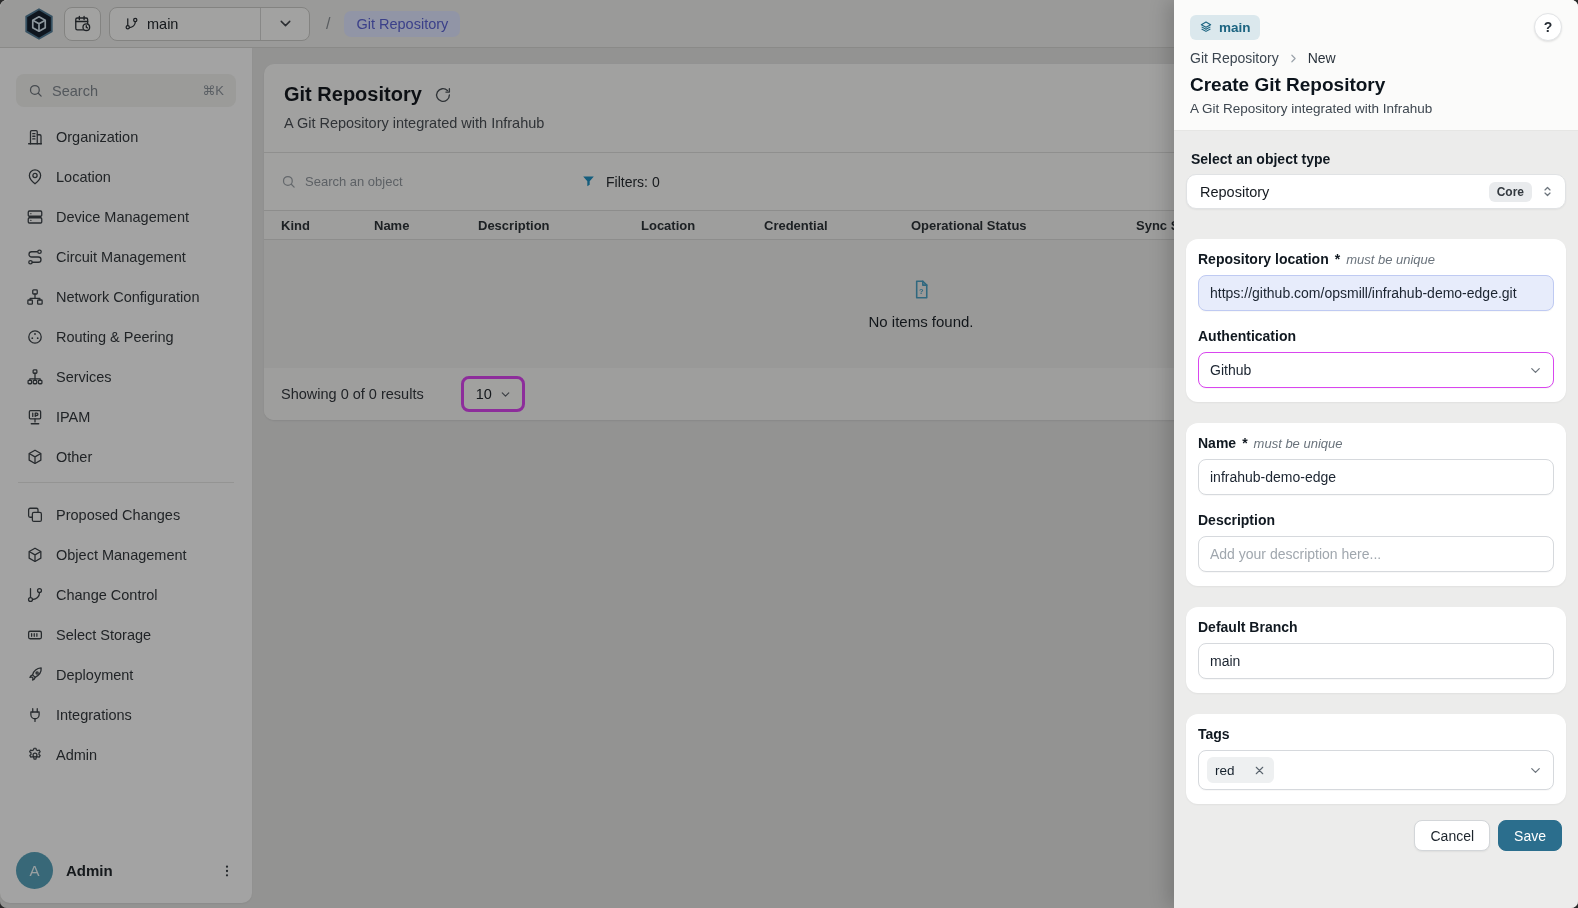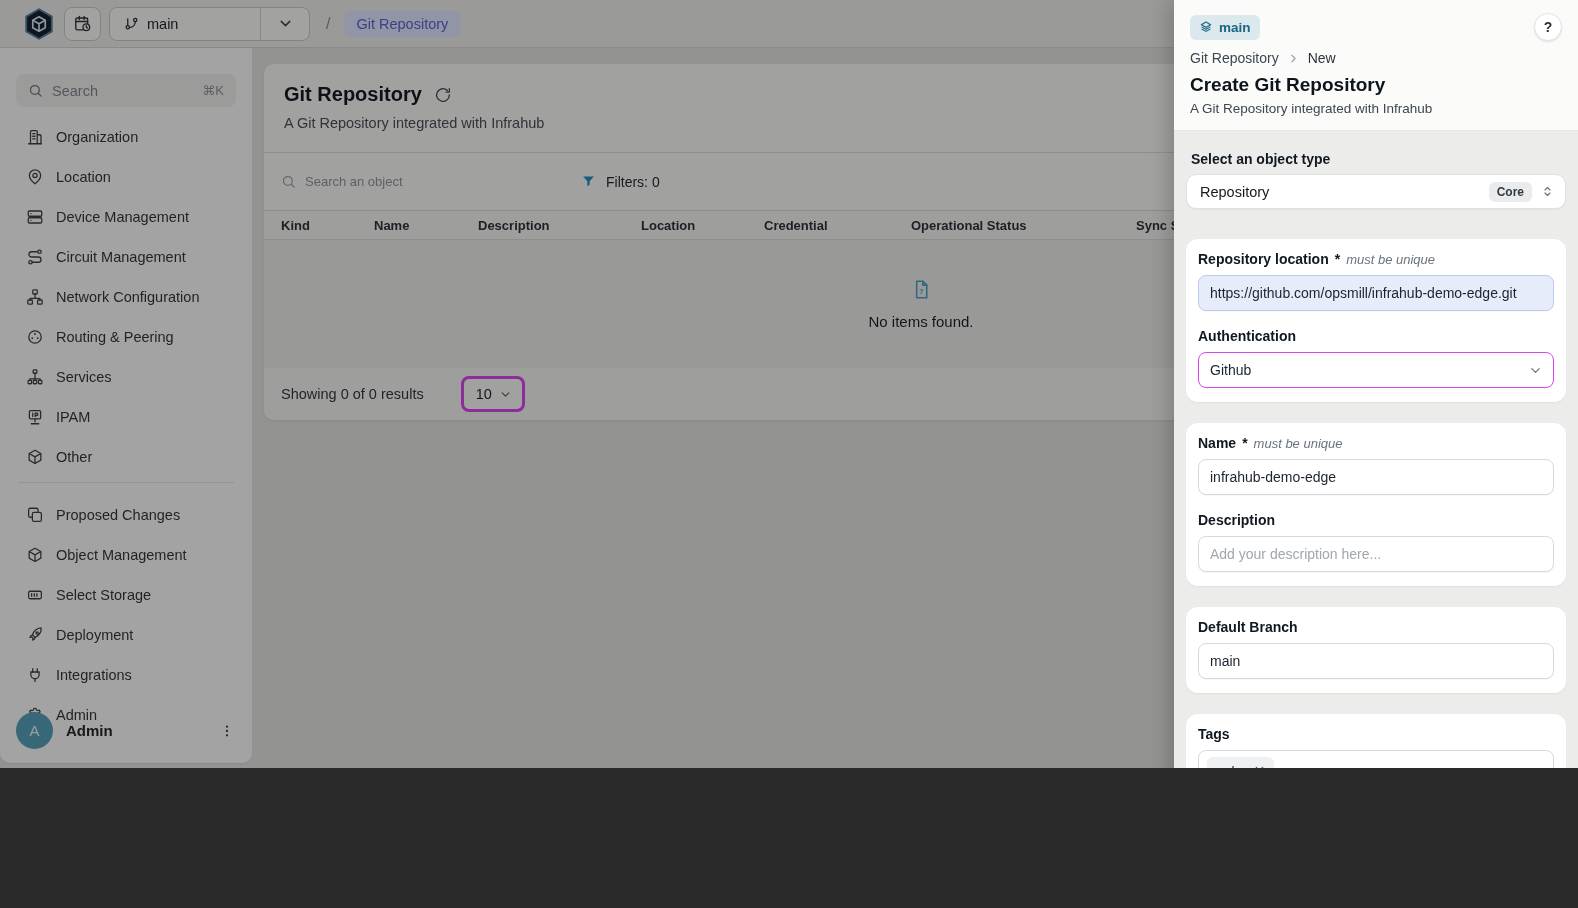--- a/index.html
+++ b/index.html
@@ -1,19 +1,19 @@
 <!DOCTYPE html>
 <html><head>
 <meta charset="utf-8">
 <style>
   html,body{margin:0;padding:0;background:#2a2a2a;}
   *{box-sizing:border-box;}
-  .page{position:relative;width:1578px;height:768px;overflow:hidden;
+  .page{position:relative;width:1578px;height:908px;overflow:hidden;
     background:#e2e2e1;font-family:"Liberation Sans","DejaVu Sans",sans-serif;
-    -webkit-font-smoothing:antialiased;color:#23282d;}
+    -webkit-font-smoothing:antialiased;color:#23282d;border-radius:7px;}
   .ic{display:inline-flex;align-items:center;justify-content:center;flex:none;}
   .ic svg{display:block;}
 
   
   .topbar{position:absolute;left:0;top:0;width:100%;height:48px;background:#ededeb;
     border-bottom:1px solid #d4d4d2;display:flex;align-items:center;padding:0 0 0 22px;z-index:1;}
   .logo{width:34px;height:34px;margin-right:8px;cursor:pointer;}
   .tb-btn{width:37px;height:34px;border:1px solid #c9c9c7;background:#f9f9f7;border-radius:8px;
     display:inline-flex;align-items:center;justify-content:center;color:#2f343a;cursor:pointer;padding:0;}
   .branch-select{height:34px;margin-left:8px;border:1px solid #c9c9c7;background:#f9f9f7;border-radius:8px;
@@ -303,20 +303,31 @@
           <svg width="18" height="18" viewBox="0 0 24 24" fill="none" stroke="currentColor" stroke-width="1.7" stroke-linejoin="round">
             <path d="M12 3l7.8 4.4v8.8L12 20.6l-7.8-4.4V7.4z"></path>
               <path d="M12 11.8l7.8-4.4M12 11.8L4.2 7.4M12 11.8v8.8"></path>
           </svg>
         </span>
           <span class="lbl">Object Management</span>
       </div>
       <div class="side-item">
         <span class="ic">
           <svg width="18" height="18" viewBox="0 0 24 24" fill="none" stroke="currentColor" stroke-width="1.7" stroke-linecap="round" stroke-linejoin="round">
+            <line x1="6" y1="3.5" x2="6" y2="15"></line>
+              <circle cx="18" cy="6" r="2.6"></circle>
+              <circle cx="6" cy="18" r="2.6"></circle>
+              <path d="M18 9a9 9 0 01-9 9"></path>
+          </svg>
+        </span>
+          <span class="lbl">Change Control</span>
+      </div>
+      <div class="side-item">
+        <span class="ic">
+          <svg width="18" height="18" viewBox="0 0 24 24" fill="none" stroke="currentColor" stroke-width="1.7" stroke-linecap="round" stroke-linejoin="round">
             <rect x="3.5" y="7" width="17" height="10" rx="2"></rect>
               <path d="M7.5 10.2v3.6M11 10.2v3.6M14.5 10.2v3.6"></path>
           </svg>
         </span>
           <span class="lbl">Select Storage</span>
       </div>
       <div class="side-item">
         <span class="ic">
           <svg width="18" height="18" viewBox="0 0 24 24" fill="none" stroke="currentColor" stroke-width="1.7" stroke-linecap="round" stroke-linejoin="round">
             <path d="M12.2 15.2l-3.4-3.4c1.2-4.2 4.8-8.6 11.4-9.2.6 6.6-3.8 10.2-8 12.6z"></path>

